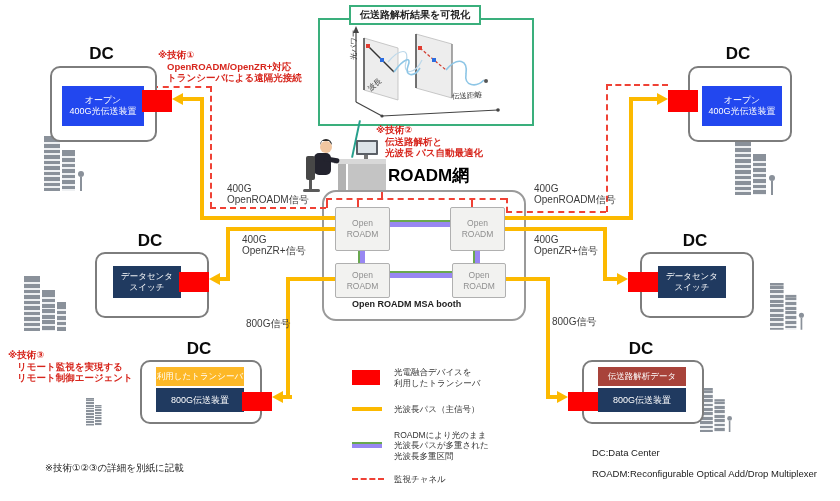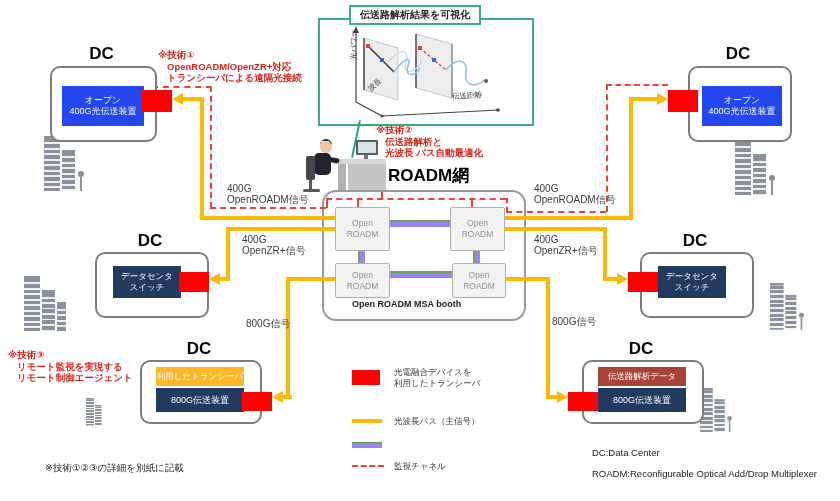--- a/index.html
+++ b/index.html
@@ -281,41 +281,46 @@
     <div class="bA"></div>
       <div class="bB"></div>
   </div>
   <div class="bldgs" style="left:700px;top:388px;transform:scale(0.8)">
     <div class="bA"></div>
       <div class="bB"></div>
       <div class="bpole"></div>
   </div>
 
   <div id="legend">
-    <div class="leg-row" style="margin-bottom:28px">
+    <div class="leg-row" style="margin-bottom:16px">
       <div class="leg-sw">
           <div class="sw-red"></div>
         </div>
       <div class="leg-txt">
         <div>光電融合デバイスを</div>
         <div>利用したトランシーバ</div>
       </div>
     </div>
     <div class="leg-row" style="margin-bottom:15px">
       <div class="leg-sw">
           <div class="sw-yel"></div>
         </div>
       <div class="leg-txt">
           <div>光波長パス（主信号）</div>
         </div>
     </div>
     <div class="leg-row" style="margin-bottom:13px">
       <div class="leg-sw">
           <div class="sw-pur"></div>
         </div>
+      <div class="leg-txt">
+        <div>ROADMにより光のまま</div>
+        <div>光波長パスが多重された</div>
+        <div>光波長多重区間</div>
+      </div>
     </div>
     <div class="leg-row">
       <div class="leg-sw">
           <div class="sw-dash"></div>
         </div>
       <div class="leg-txt">
           <div>監視チャネル</div>
         </div>
     </div>
   </div>

